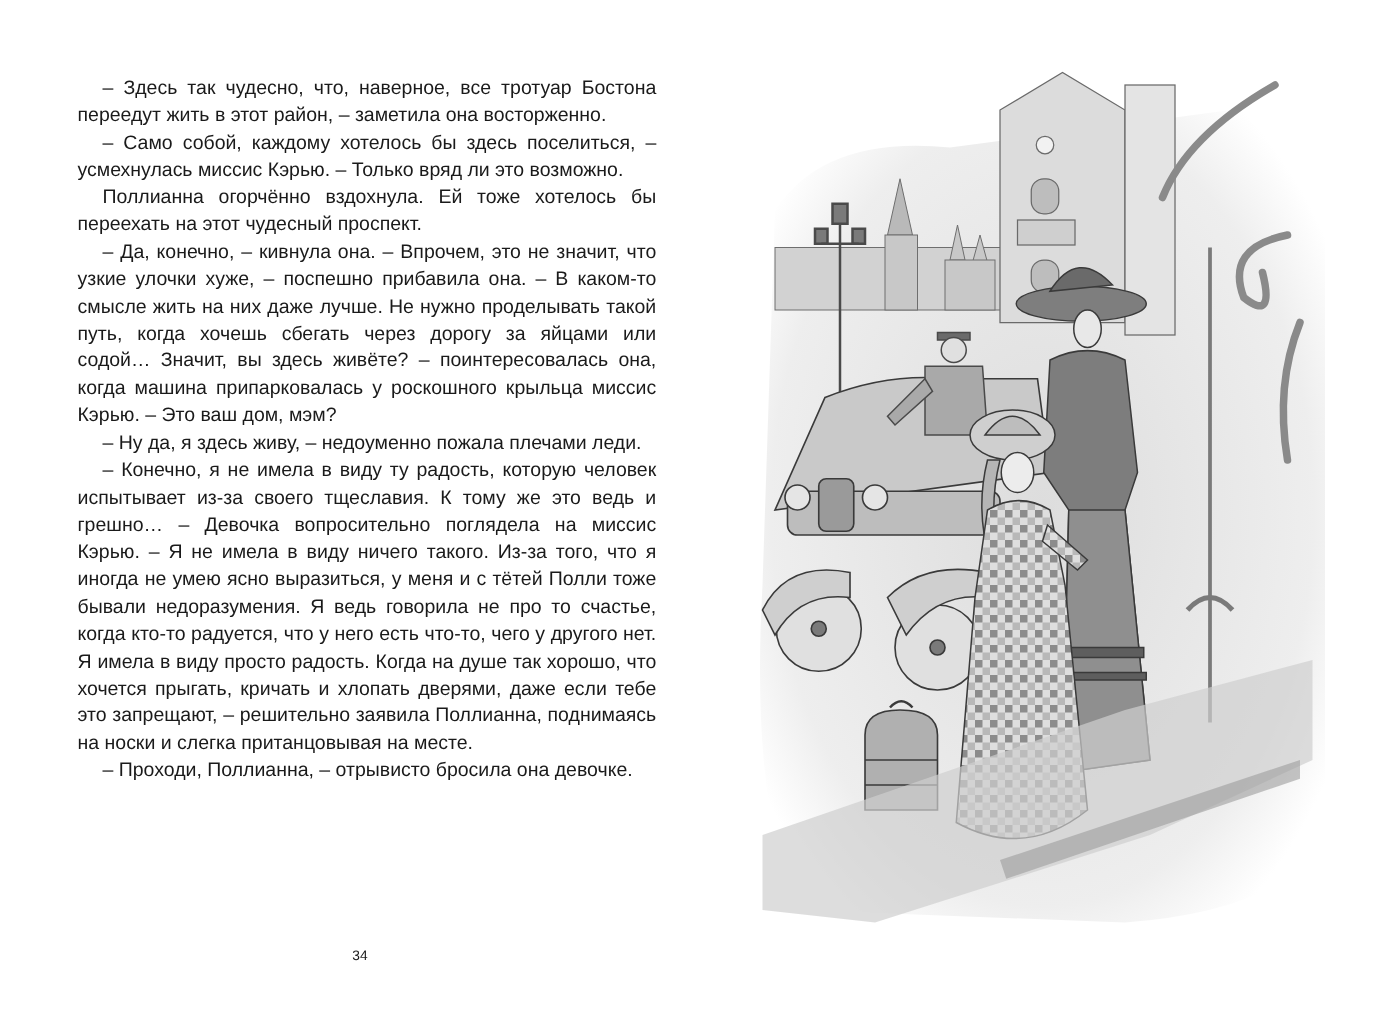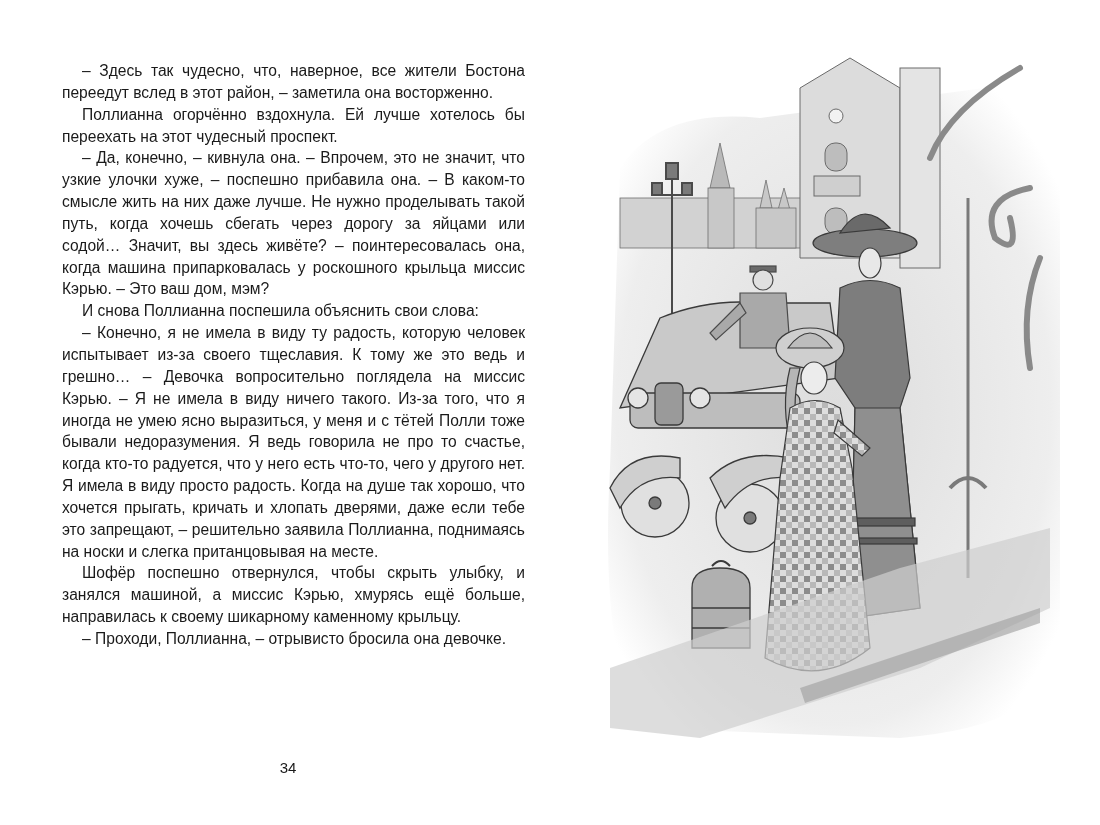--- a/index.html
+++ b/index.html
@@ -32,47 +32,47 @@
       text-indent: 20px;
     }
     .para .em {
     }
     .page-number {
       position: absolute;
       left: 258px;
       top: 759px;
       width: 60px;
       text-align: center;
-      font-size: 15px;
+      font-size: 11px;
       color: #1a1a1a;
     }
     .page-right {
       position: absolute;
       left: 600px;
       top: 48px;
       width: 460px;
       height: 720px;
     }
     .illustration {
       width: 100%;
       height: 100%;
       display: block;
     }
   </style>
 </head>
 <body>
 
 <div class="page-left">
   <div class="text-body">
-    <p class="para">– Здесь так чудесно, что, наверное, все жители Бостона переедут вслед в этот район, – заметила она восторженно.</p>
-    <p class="para">Поллианна огорчённо вздохнула. Ей лучше хотелось бы переехать на этот чудесный проспект.</p>
+    <p class="para">– Здесь так чудесно, что, наверное, все тротуар Бостона переедут жить в этот район, – заметила она восторженно.</p>
+    <p class="para">– Само собой, каждому хотелось бы здесь поселить­ся, – усмехнулась миссис Кэрью. – Только вряд ли это возможно.</p>
+    <p class="para">Поллианна огорчённо вздохнула. Ей тоже хотелось бы переехать на этот чудесный проспект.</p>
     <p class="para"><span>– Да, конечно, – кивнула она. – Впрочем, это не значит, что узкие улочки хуже, – поспешно прибавила она. – В ка­ком-то смысле жить на них даже лучше. Не нужно проде­лывать такой путь, когда хочешь сбегать через дорогу за яйцами или содой… Значит, вы </span><span class="em">здесь</span><span> живёте? – поинтере­совалась она, когда машина припарковалась у роскошно­го крыльца миссис Кэрью. – Это ваш дом, мэм?</span></p>
-    <p class="para">И снова Поллианна поспешила объяснить свои слова:</p>
+    <p class="para">– Ну да, я здесь живу, – недоуменно пожала плечами леди.</p>
     <p class="para">– Конечно, я не имела в виду ту радость, которую чело­век испытывает из-за своего тщеславия. К тому же это ведь и грешно… – Девочка вопросительно поглядела на миссис Кэрью. – Я не имела в виду ничего такого. Из-за того, что я иногда не умею ясно выразиться, у меня и с тё­тей Полли тоже бывали недоразумения. Я ведь говорила не про то счастье, когда кто-то радуется, что у него есть что-то, чего у другого нет. Я имела в виду просто радость. Когда на душе так хорошо, что хочется прыгать, кричать и хлопать дверями, даже если тебе это запрещают, – ре­шительно заявила Поллианна, поднимаясь на носки и слегка пританцовывая на месте.</p>
-    <p class="para">Шофёр поспешно отвернулся, чтобы скрыть улыбку, и занялся машиной, а миссис Кэрью, хмурясь ещё боль­ше, направилась к своему шикарному каменному крыльцу.</p>
     <p class="para">– Проходи, Поллианна, – отрывисто бросила она де­вочке.</p>
   </div>
 </div>
 
 <div class="page-number">34</div>
 
 <div class="page-right">
   <svg class="illustration" viewBox="0 0 460 720" xmlns="http://www.w3.org/2000/svg">
     <defs>
       <radialGradient id="fade" cx="50%" cy="50%" r="60%">

